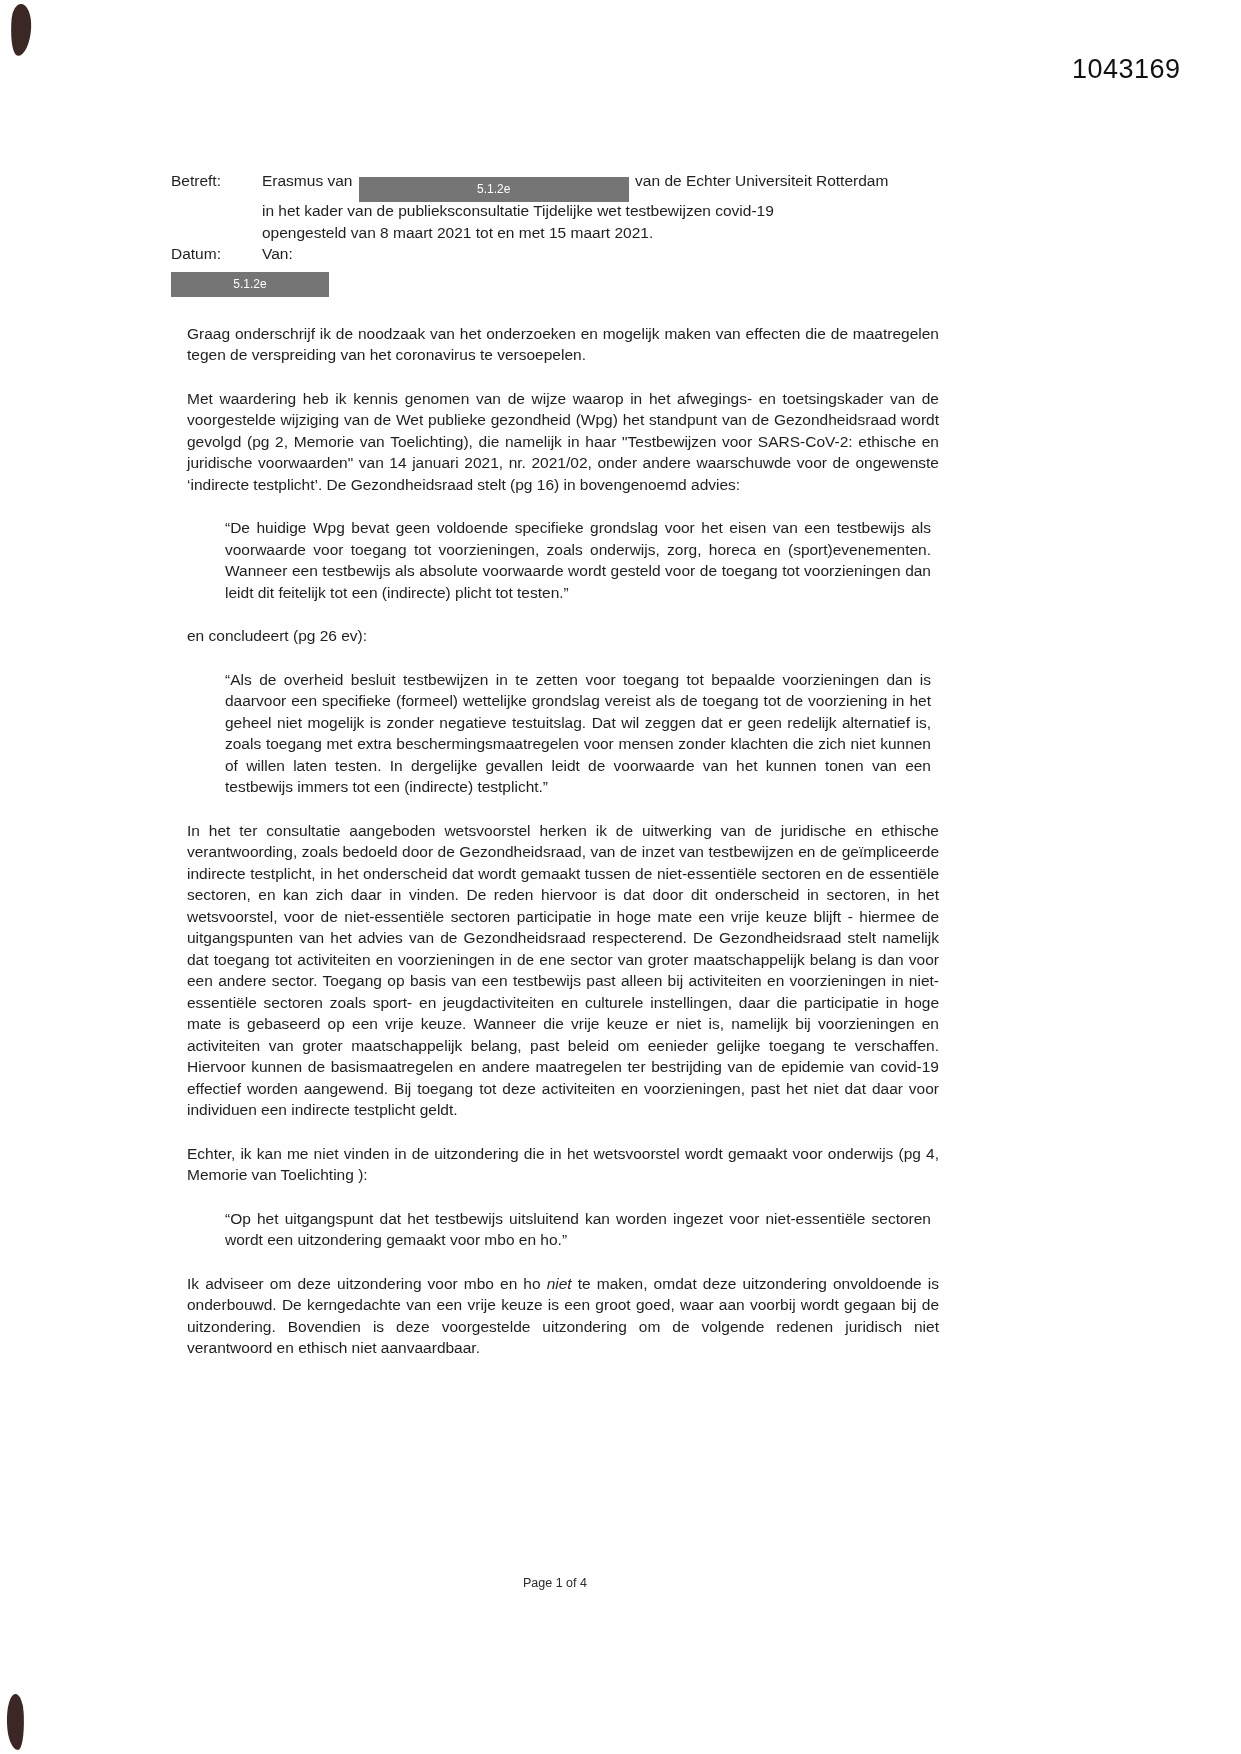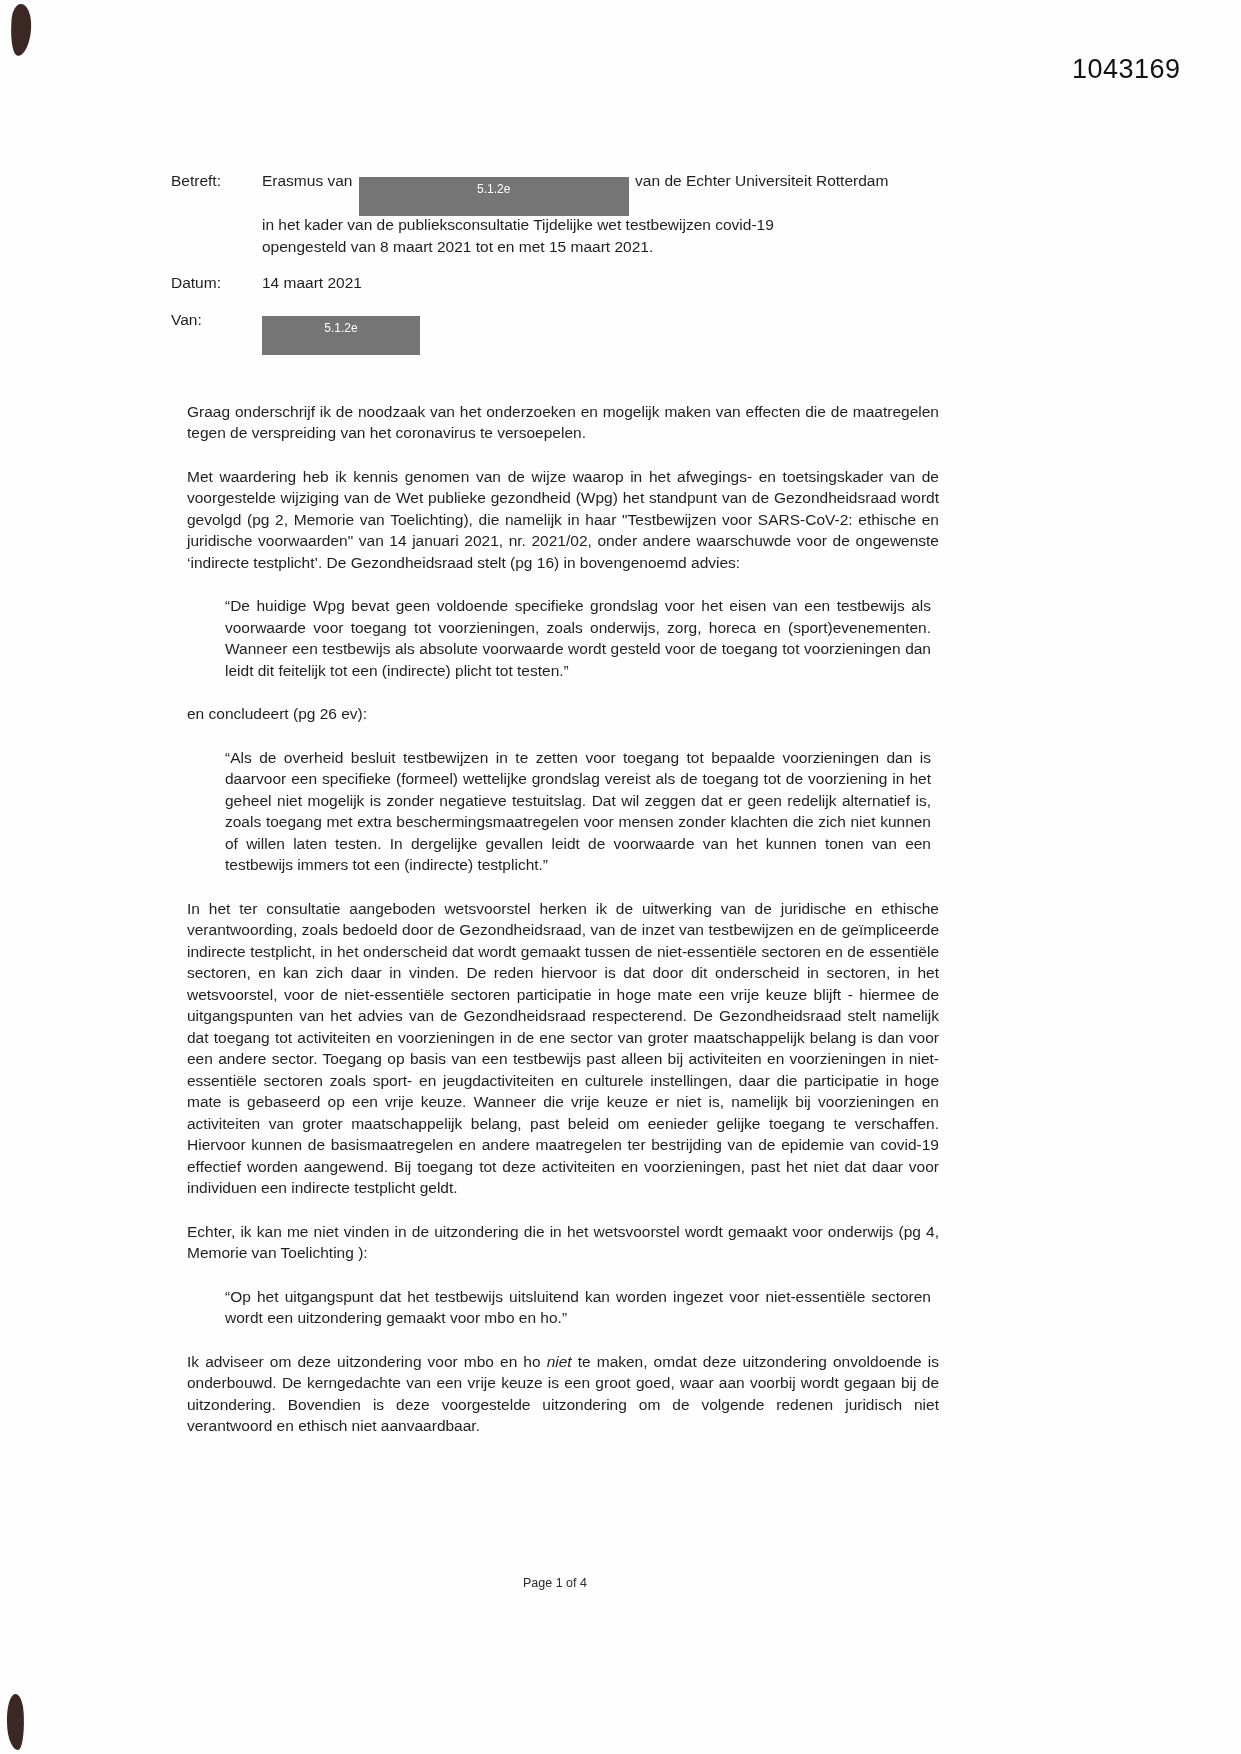--- a/index.html
+++ b/index.html
@@ -25,31 +25,31 @@
 
   .content {
     position: absolute;
     left: 171px;
     top: 170px;
     width: 768px;
     font-size: 15.5px;
     line-height: 21.5px;
   }
 
-  .meta { display: grid; grid-template-columns: 91px 1fr; row-gap: 15px; margin-bottom: 48px; }
+  .meta { display: grid; grid-template-columns: 91px 1fr; row-gap: 0; margin-bottom: 28px; }
   .meta .label { white-space: nowrap; }
   .meta .value { }
 
   .redaction-bar {
     display: inline-block;
     background: #757575;
     color: #ffffff;
     font-size: 12px;
     text-align: center;
-    height: 39px;
+    height: 25px;
     line-height: 25px;
     vertical-align: -7px;
     margin: -2px 2px;
   }
   .bar-wide  { width: 270px; }
   .bar-small { width: 158px; margin-left: 0; }
 
   .body-text p {
     margin: 0 0 22px 16px;
     text-align: justify;
@@ -105,21 +105,20 @@
       <div class="label">Betreft:</div>
       <div class="value">
         <span>Erasmus van</span>
         <span class="redaction-bar bar-wide">5.1.2e</span>
         <span>van de Echter Universiteit Rotterdam</span><br>
         <span>in het kader van de publieksconsultatie Tijdelijke wet testbewijzen covid-19</span><br>
         <span>opengesteld van 8 maart 2021 tot en met 15 maart 2021.</span>
       </div>
 
       <div class="label">Datum:</div>
-      <div class="value">14 maart 2021</div>
 
       <div class="label">Van:</div>
       <div class="value">
         <span class="redaction-bar bar-small">5.1.2e</span>
       </div>
     </div>
 
     <div class="body-text">
       <p>Graag onderschrijf ik de noodzaak van het onderzoeken en mogelijk maken van effecten die de maatregelen tegen de verspreiding van het coronavirus te versoepelen.</p>
 

